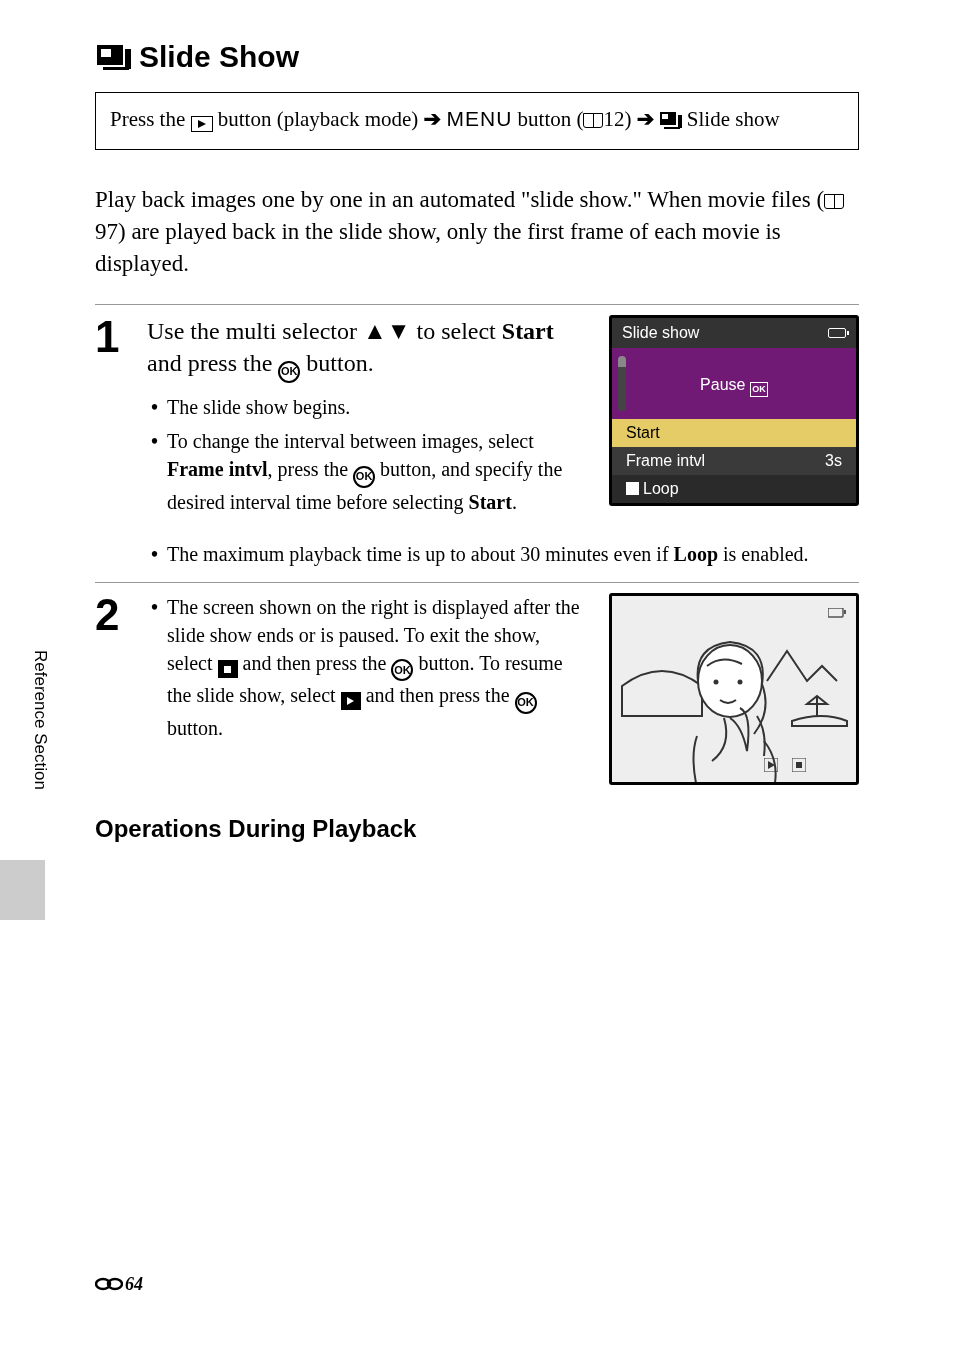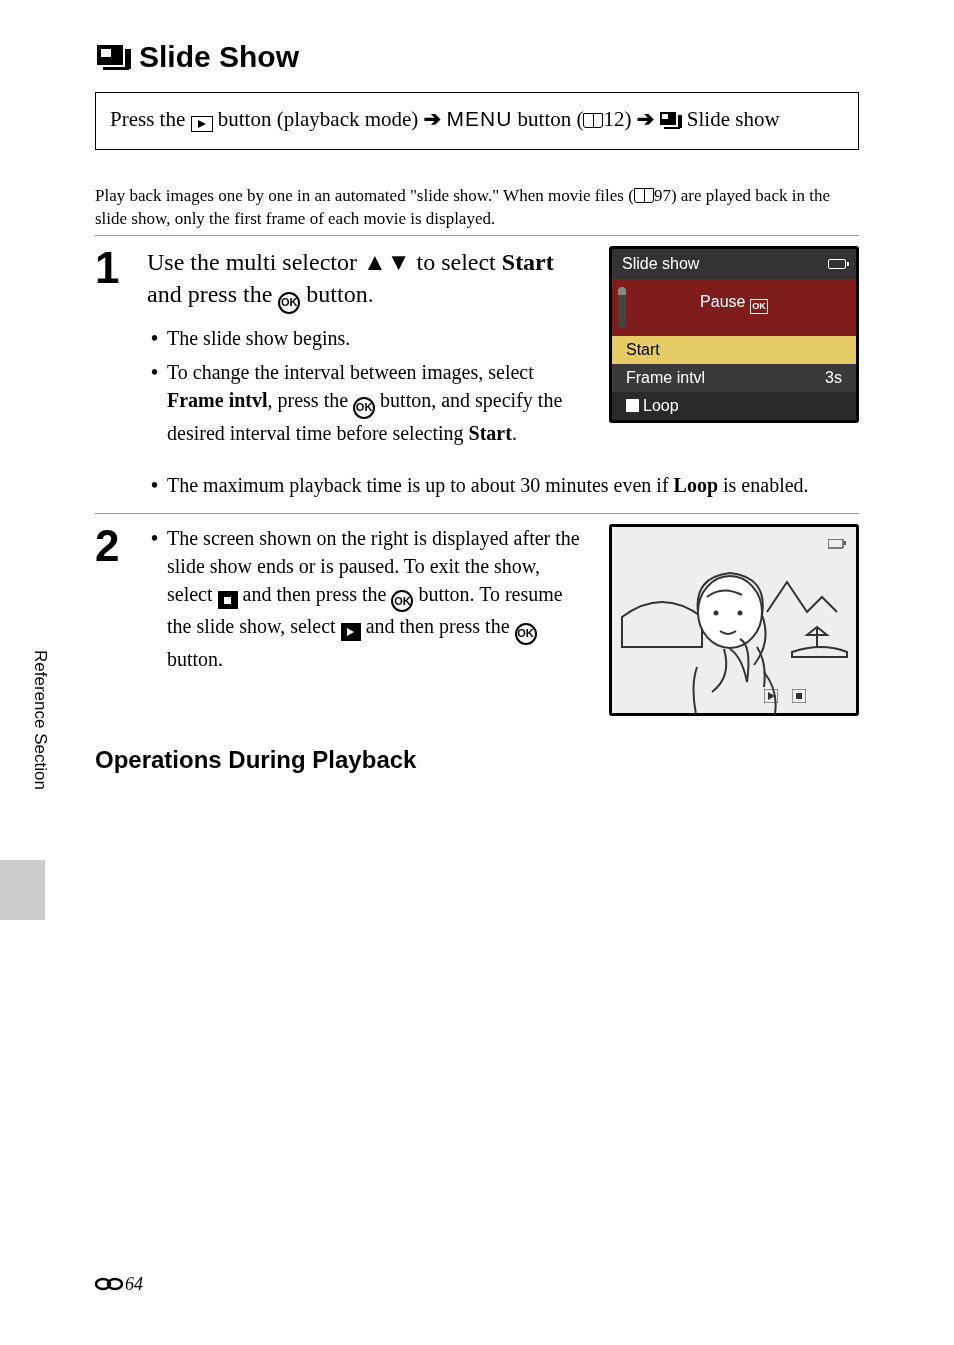--- a/index.html
+++ b/index.html
@@ -4,45 +4,45 @@
   <style>
     * { box-sizing: border-box; margin: 0; padding: 0; }
     body { font-family: Georgia, 'Times New Roman', serif; background: #fff; color: #000; width: 954px; height: 1345px; position: relative; }
     .page { padding: 40px 95px 40px 95px; position: relative; height: 100%; }
     .side-text { position: absolute; left: 30px; top: 650px; writing-mode: vertical-rl; font-family: Arial, sans-serif; font-size: 17px; }
     .side-bar { position: absolute; left: 0; top: 860px; width: 45px; height: 60px; background: #ccc; }
     .title-row { display: flex; align-items: center; gap: 6px; margin-bottom: 18px; }
     .title-icon { width: 38px; height: 28px; }
     .title { font-family: Arial, sans-serif; font-weight: bold; font-size: 30px; }
     .breadcrumb-box { border: 1.5px solid #000; padding: 10px 14px; font-size: 21px; line-height: 1.5; margin-bottom: 34px; }
-    .intro { font-size: 17px; line-height: 1.4; margin-bottom: 4px; }
+    .intro { font-size: 23px; line-height: 1.4; margin-bottom: 24px; }
     .hr { border: none; border-top: 1px solid #999; margin: 0 0 10px 0; }
     .step-row { display: flex; align-items: flex-start; gap: 22px; margin-bottom: 6px; }
     .step-num { font-family: Arial, sans-serif; font-weight: bold; font-size: 44px; line-height: 1; width: 30px; }
     .step-body { flex: 1; }
     .step-head { font-size: 24px; line-height: 1.35; margin-bottom: 10px; }
     .bullets { list-style: none; margin-left: 0; }
     .bullets > li { position: relative; padding-left: 20px; font-size: 20px; line-height: 1.4; margin-bottom: 6px; }
     .bullets > li::before { content: "•"; position: absolute; left: 4px; font-weight: bold; }
     .step-wrap { display: flex; gap: 20px; margin-bottom: 12px; }
     .step-left { flex: 1; }
     .screen1 { width: 250px; flex-shrink: 0; }
     .screen1-inner { background: #2a2a2a; border-radius: 3px; color: #fff; font-family: Arial, sans-serif; font-size: 16px; overflow: hidden; border: 3px solid #000; }
     .screen1-top { display: flex; justify-content: space-between; align-items: center; padding: 6px 10px; background: #333; }
-    .screen1-pause { text-align: center; padding: 14px 0 22px 0; background: #7f1d1d; position: relative; }
+    .screen1-pause { text-align: center; padding: 28px 0 22px 0; background: #701a75; position: relative; }
     .slider-bar { position: absolute; left: 6px; top: 8px; bottom: 8px; width: 8px; background: linear-gradient(#888 20%, #444 20%); border-radius: 4px; }
     .screen1-row { padding: 5px 14px; display: flex; justify-content: space-between; }
     .screen1-row.hl { background: #e6cc66; color: #000; }
     .screen1-row.dim { background: #3a3a3a; }
     .ops-title { font-family: Arial, sans-serif; font-weight: bold; font-size: 24px; margin: 30px 0 10px 0; }
     .ops-list { list-style: none; }
     .ops-list > li { position: relative; padding-left: 20px; font-size: 21px; line-height: 1.45; margin-bottom: 4px; }
     .ops-list > li::before { content: "•"; position: absolute; left: 4px; }
     .screen2 { width: 250px; height: 192px; flex-shrink: 0; border: 3px solid #000; border-radius: 3px; position: relative; overflow: hidden; background: #eee; }
-    .page-num { position: absolute; bottom: 48px; left: 95px; font-style: italic; font-size: 18px; }
+    .page-num { position: absolute; bottom: 48px; left: 95px; font-style: italic; font-size: 18px; font-weight: bold; }
     .page-num .link { display: inline-block; vertical-align: -2px; margin-right: 2px; }
     b { font-weight: bold; }
     .glyph { font-family: Arial, sans-serif; }
     .ok-circle { display: inline-flex; align-items: center; justify-content: center; width: 22px; height: 22px; border: 2px solid #000; border-radius: 50%; font-size: 11px; font-weight: bold; font-family: Arial, sans-serif; vertical-align: -4px; }
     .ok-box { display: inline-flex; align-items: center; justify-content: center; width: 18px; height: 15px; border: 1.5px solid #fff; font-size: 9px; font-weight: bold; font-family: Arial, sans-serif; vertical-align: -2px; }
     .book-icon { display: inline-block; width: 20px; height: 15px; border: 1.5px solid #000; border-radius: 0 0 3px 3px; position: relative; vertical-align: -2px; }
     .book-icon::before { content: ""; position: absolute; left: 50%; top: 0; bottom: 0; width: 1px; background: #000; }
     .play-box { display: inline-flex; width: 22px; height: 16px; border: 1.5px solid #000; align-items: center; justify-content: center; vertical-align: -2px; }
     .stop-sq { display: inline-flex; width: 20px; height: 18px; background: #000; align-items: center; justify-content: center; vertical-align: -3px; }
     .stop-sq::after { content: ""; width: 7px; height: 7px; background: #fff; }

